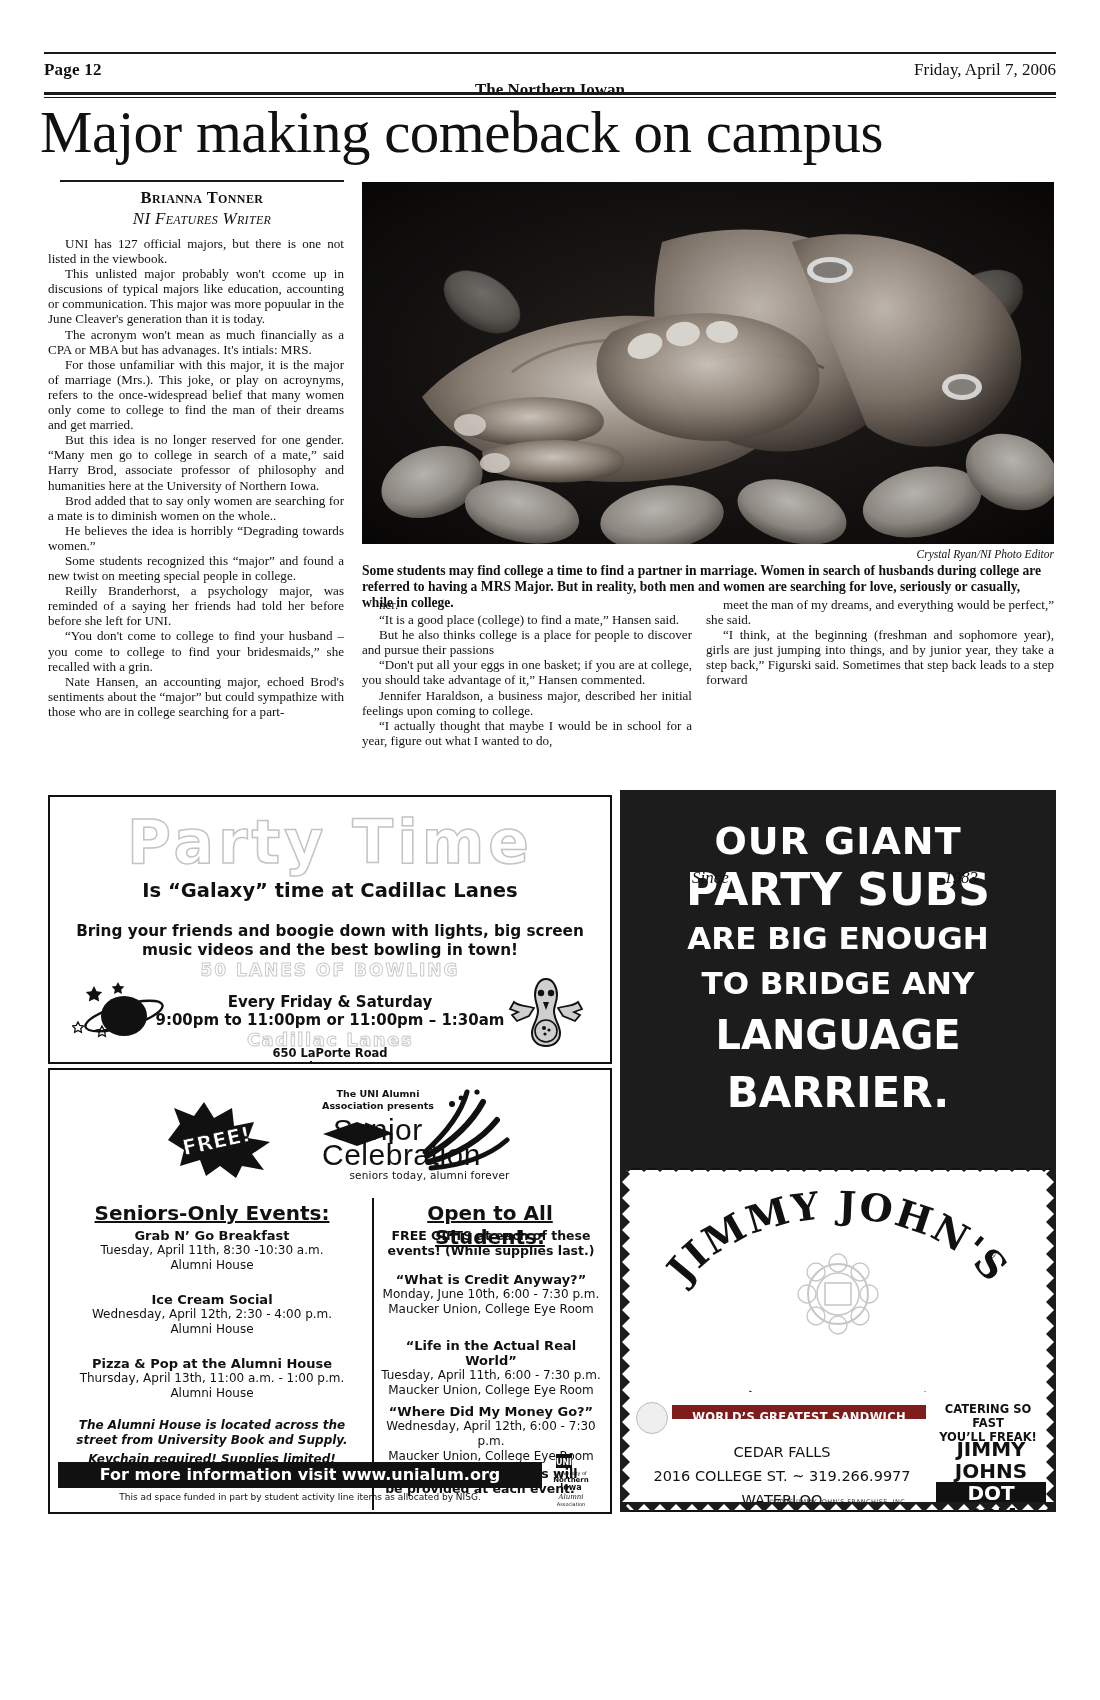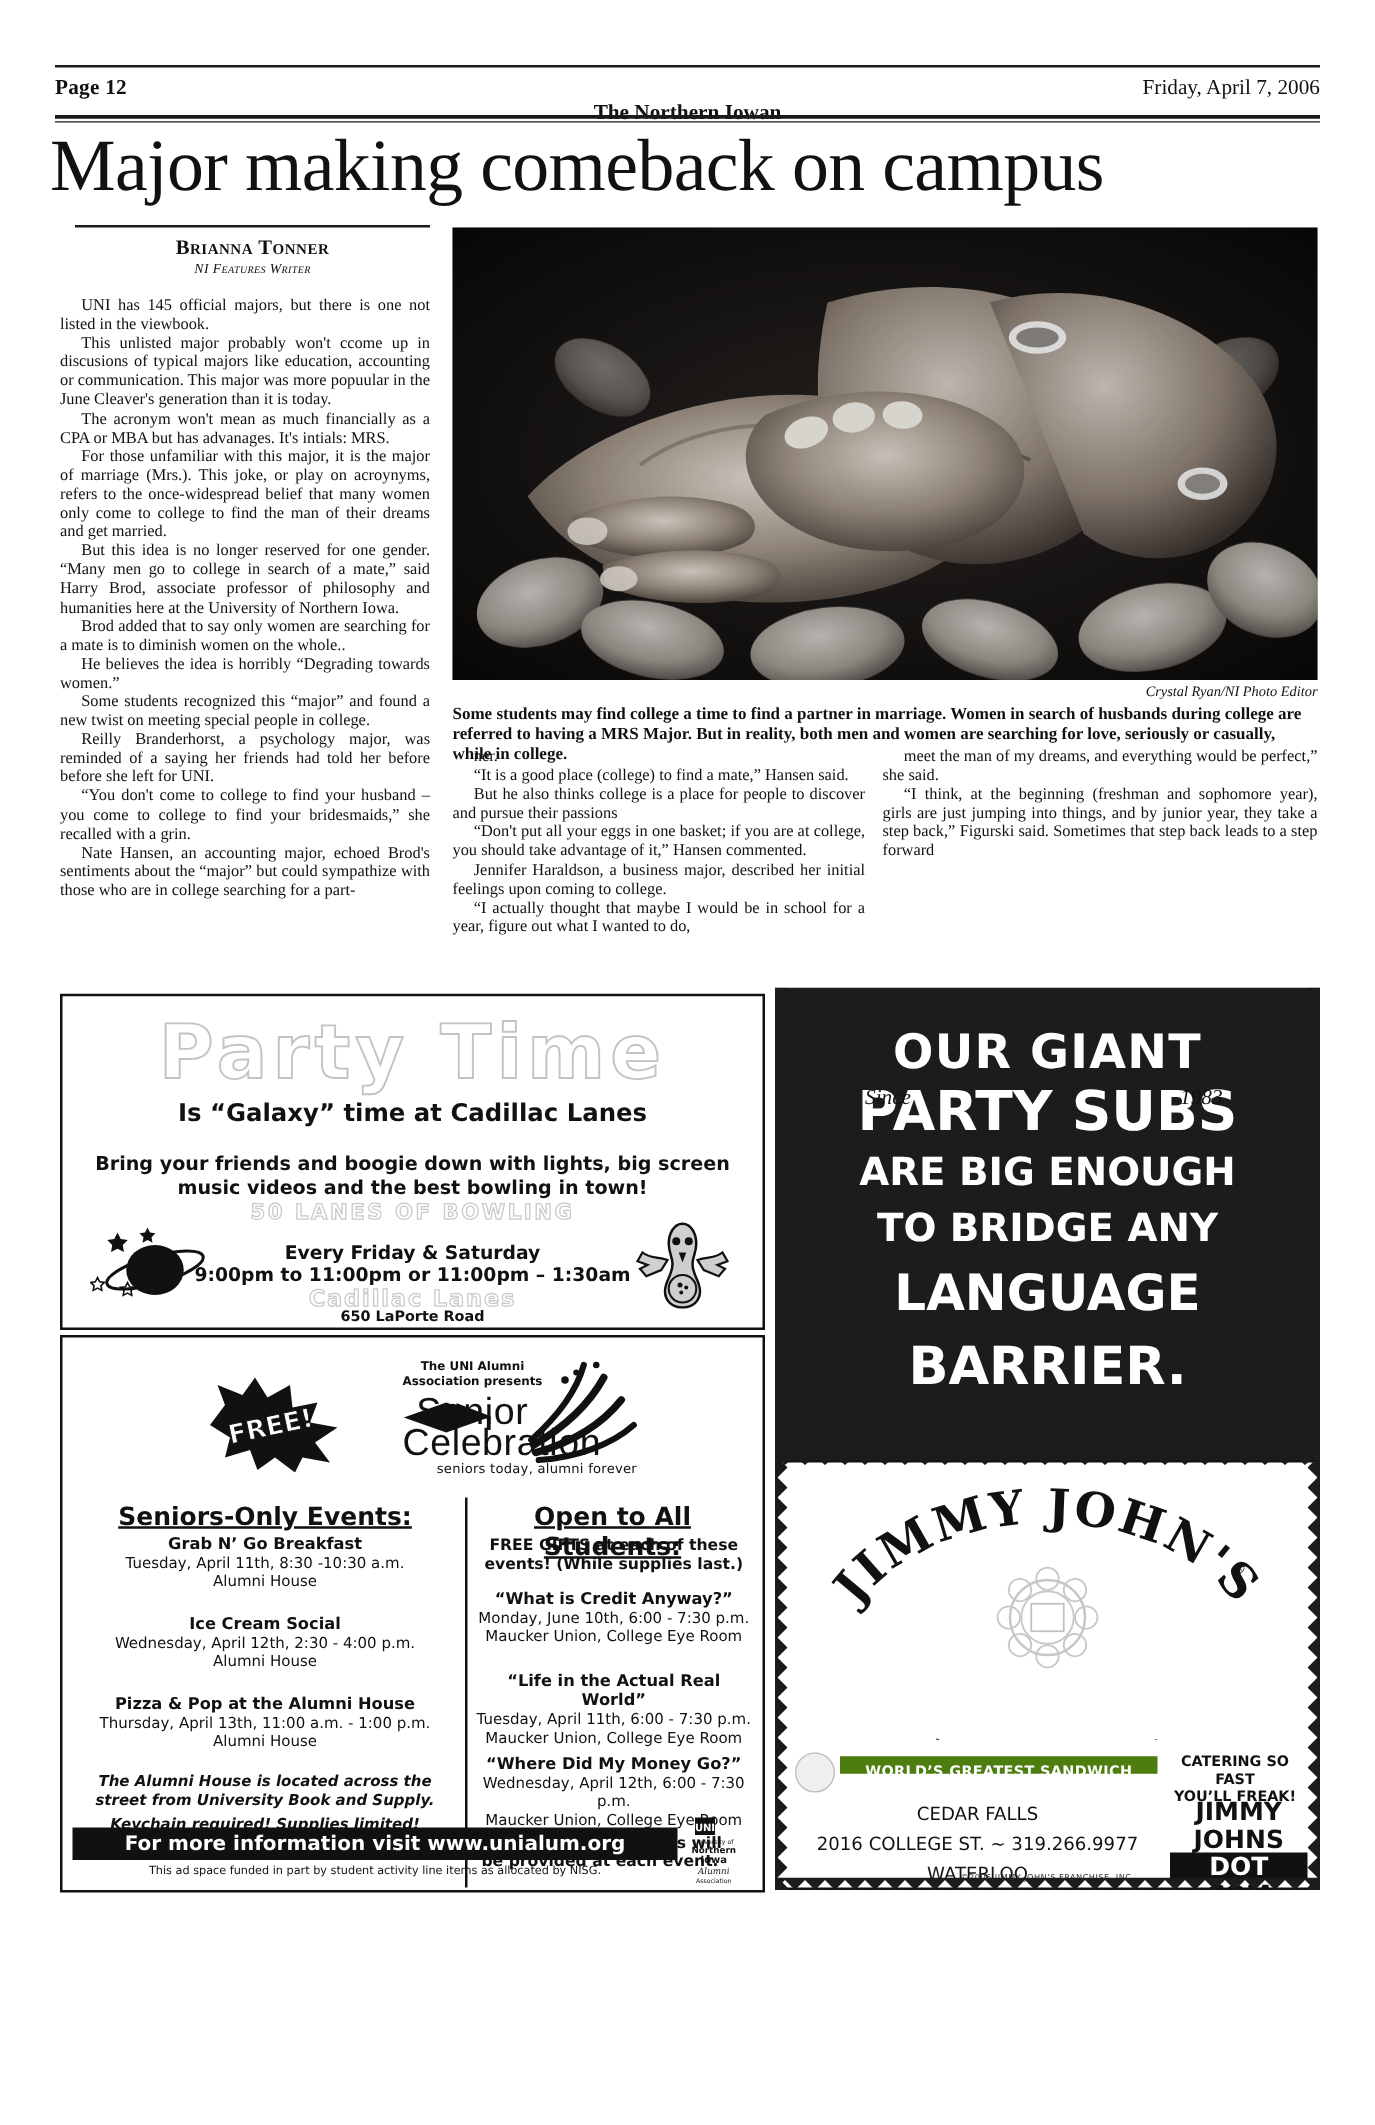--- a/index.html
+++ b/index.html
@@ -27,21 +27,21 @@
     font-size:59px;line-height:62px;font-weight:400;
     font-family:"Liberation Serif", serif;
     letter-spacing:-0.5px;
     white-space:nowrap;
   }
 
   
   .byline-rule{position:absolute;left:60px;top:180px;width:284px;height:2px;background:#1a1a1a;}
   .byline{position:absolute;left:60px;top:188px;width:284px;text-align:center;}
   .byline .nm{font-size:16.5px;letter-spacing:.4px;font-variant:small-caps;font-weight:bold;}
-  .byline .rl{font-size:11px;letter-spacing:.3px;font-variant:small-caps;font-style:italic;margin-top:1px;}
+  .byline .rl{font-size:17px;letter-spacing:.3px;font-variant:small-caps;font-style:italic;margin-top:1px;}
 
   
   .col{position:absolute;font-size:13.1px;line-height:15.1px;text-align:justify;
        font-family:"Liberation Serif", serif;}
   .col p{margin:0;text-indent:17px;}
   .col1{left:48px;top:236px;width:296px;}
   .col2{left:362px;top:597px;width:330px;}
   .col3{left:706px;top:597px;width:348px;}
 
   
@@ -129,21 +129,21 @@
   .jj-bottom{position:absolute;left:0;top:378px;width:436px;height:344px;background:#fff;
     border:2px solid #111;box-sizing:border-box;}
   .jj-line{position:absolute;left:0;right:0;text-align:center;color:#fff;
     font-family:"DejaVu Sans", sans-serif;font-weight:bold;}
   .zig{position:absolute;height:9px;left:0;right:0;}
   .jjlogo-wrap{position:absolute;left:0;right:0;top:392px;height:210px;}
   .jj-since{position:absolute;left:72px;top:78px;font-family:"Liberation Serif",serif;
     font-style:italic;font-size:17px;color:#111;}
   .jj-1983{position:absolute;right:78px;top:78px;font-family:"Liberation Serif",serif;
     font-style:italic;font-size:17px;color:#111;}
-  .jj-delbar{position:absolute;left:52px;top:615px;width:254px;height:14px;background:#4d7c0f;}
+  .jj-delbar{position:absolute;left:52px;top:615px;width:254px;height:14px;background:#7f1d1d;}
   .jj-delbar span{display:block;color:#fff;text-align:center;
     font-family:"DejaVu Sans", sans-serif;font-weight:bold;font-size:11.5px;line-height:24px;letter-spacing:.3px;}
   .jj-cater{position:absolute;left:312px;top:612px;width:112px;text-align:center;
     font-family:"DejaVu Sans", sans-serif;font-weight:bold;font-size:11.5px;line-height:14px;color:#111;}
   .jj-faceicon{position:absolute;left:16px;top:612px;width:30px;height:30px;border-radius:50%;
     border:1px solid #bbb;background:#efefef;}
   .jj-locs{position:absolute;left:12px;top:650px;width:300px;text-align:center;
     font-family:"DejaVu Sans", sans-serif;font-size:14.5px;line-height:24px;color:#111;}
   .jj-dot{position:absolute;right:10px;top:648px;width:110px;text-align:center;
     font-family:"DejaVu Sans", sans-serif;font-weight:bold;font-size:20px;line-height:22px;color:#111;}
@@ -240,21 +240,21 @@
 
       <g opacity="0.12">
         <rect width="692" height="362" fill="#000"></rect>
       </g>
     </svg>
   </div>
   <div class="credit">Crystal Ryan/NI Photo Editor</div>
   <div class="caption">Some students may find college a time to find a partner in marriage. Women in search of husbands during college are referred to having a MRS Major. But in reality, both men and women are searching for love, seriously or casually, while in college.</div>
 
   <div class="col col1" id="col1">
-      <p>UNI has 145 official majors, but there is one not listed in the viewbook.</p>
+      <p>UNI has 127 official majors, but there is one not listed in the viewbook.</p>
       <p>This unlisted major probably won't ccome up in discusions of typical majors like education, accounting or communication. This major was more popuular in the June Cleaver's generation than it is today.</p>
       <p>The acronym won't mean as much financially as a CPA or MBA but has advanages. It's intials: MRS.</p>
       <p>For those unfamiliar with this major, it is the major of marriage (Mrs.). This joke, or play on acroynyms, refers to the once-widespread belief that many women only come to college to find the man of their dreams and get married.</p>
       <p>But this idea is no longer reserved for one gender. “Many men go to college in search of a mate,” said Harry Brod, associate professor of philosophy and humanities here at the University of Northern Iowa.</p>
       <p>Brod added that to say only women are searching for a mate is to diminish women on the whole..</p>
       <p>He believes the idea is horribly “Degrading towards women.”</p>
       <p>Some students recognized this “major” and found a new twist on meeting special people in college.</p>
       <p>Reilly Branderhorst, a psychology major, was reminded of a saying her friends had told her before before she left for UNI.</p>
       <p>“You don't come to college to find your husband – you come to college to find your bridesmaids,” she recalled with a grin.</p>
       <p>Nate Hansen, an accounting major, echoed Brod's sentiments about the “major” but could sympathize with those who are in college searching for a part-</p>

